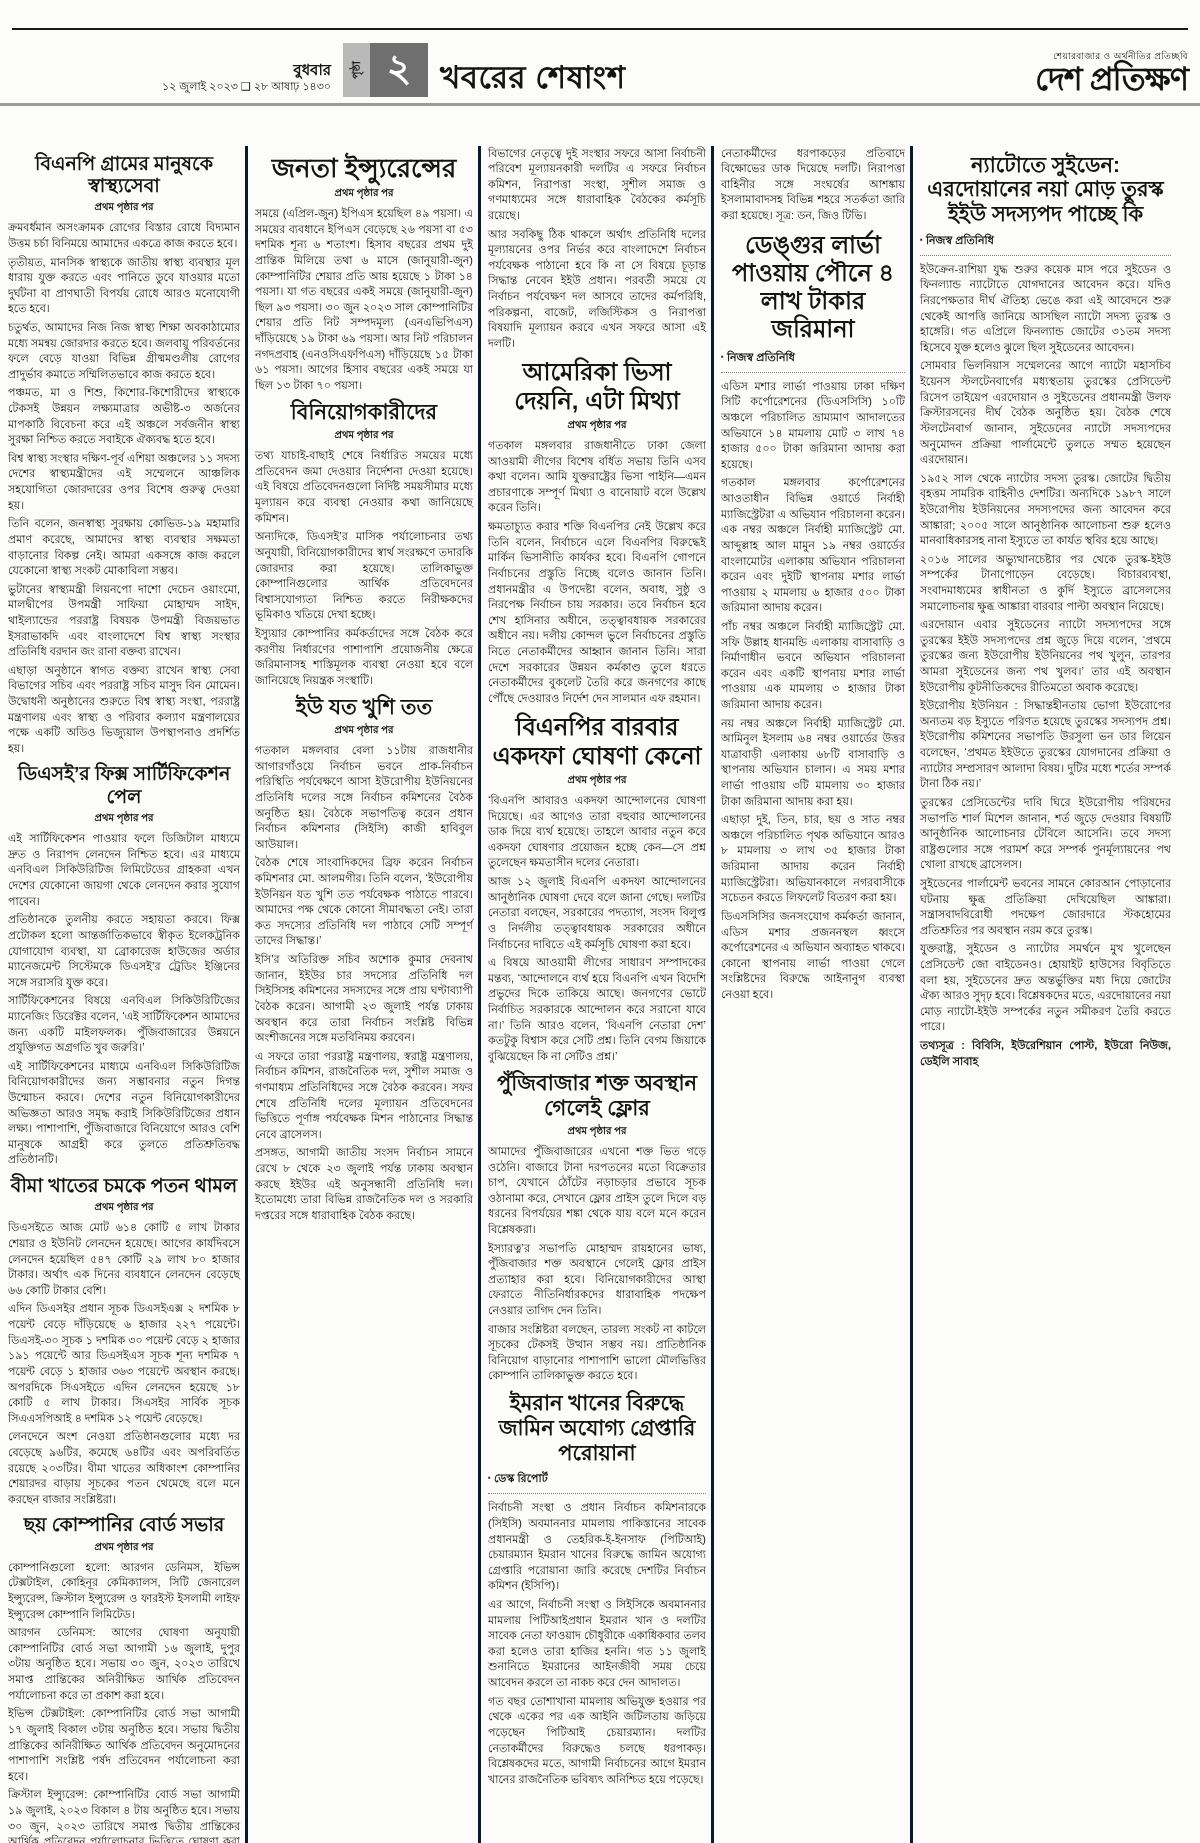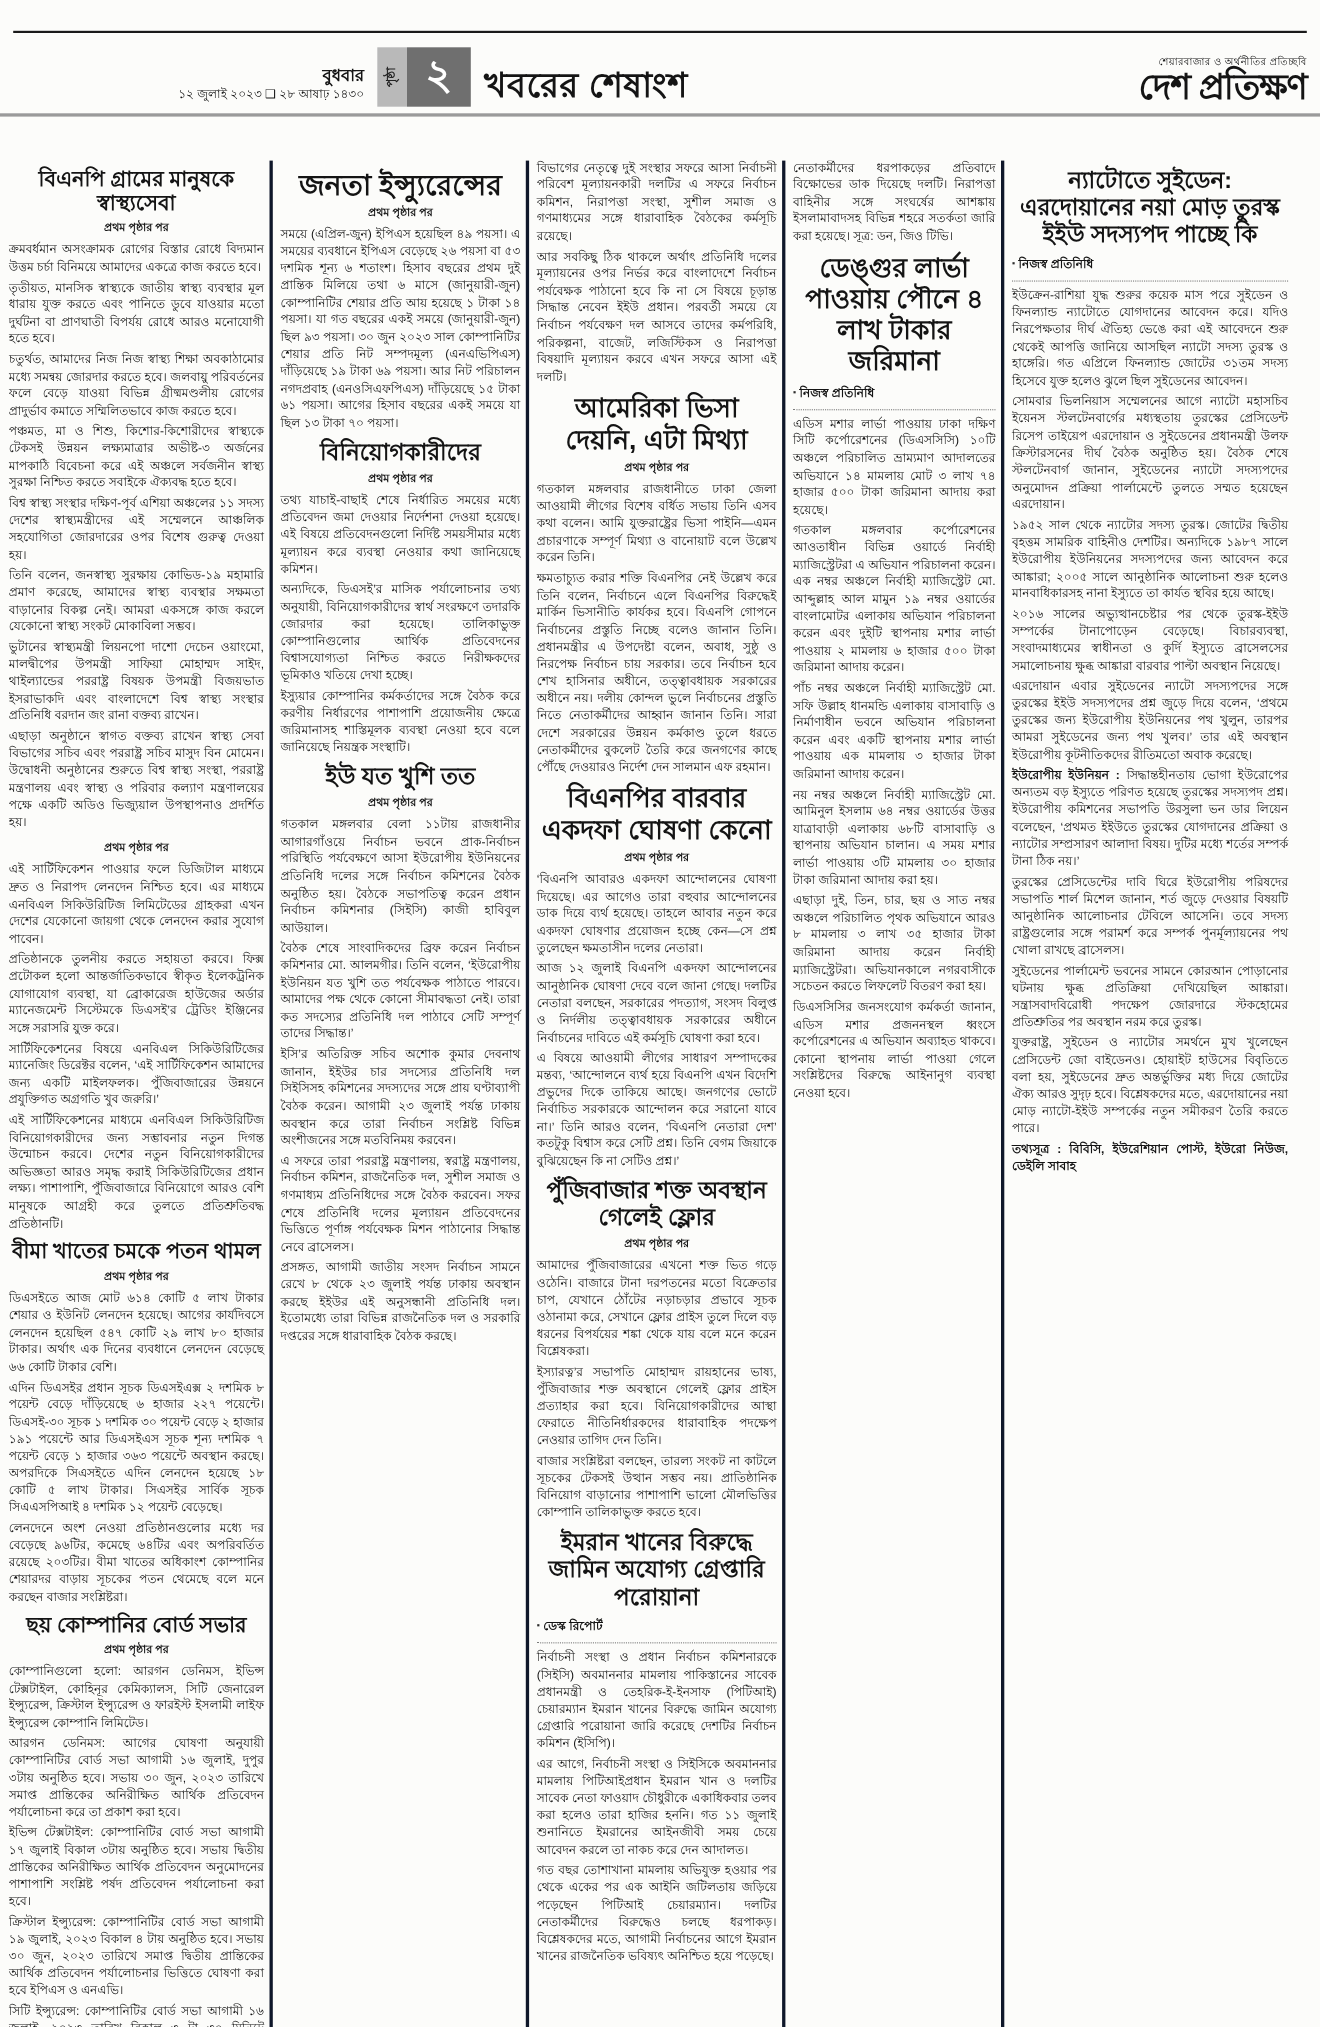--- a/index.html
+++ b/index.html
@@ -30,21 +30,21 @@
   article{margin-bottom:7px;}
   .hl{font-weight:800;text-align:center;line-height:1.18;margin:7px 0 2px;letter-spacing:0;}
   .hl.md{font-size:19px;}
   .hl.lg{font-size:21px;}
   .hl.xl{font-size:24px;}
   .hl.xxl{font-size:26px;}
   .cont{text-align:center;font-size:10px;font-weight:bold;margin:0 0 4px;}
   .byline{font-size:11px;font-weight:bold;padding:3px 0 4px;border-bottom:1px dotted #7a7a7a;margin:2px 0 6px;}
   .bull{font-size:8px;vertical-align:2px;color:#2c2c2c;}
   p.body{font-size:11px;line-height:1.42;text-align:justify;margin:0 0 3px;}
-  p.body strong{font-weight:700;}
+  p.body strong{font-weight:400;}
   p.source{font-weight:bold;}
 </style>
 </head>
 <body>
 
 <div class="page">
   <div class="topline"></div>
   <div class="header">
     <div class="dateblock">
       <div class="day">বুধবার</div>
@@ -68,20 +68,21 @@
           <p class="body">ক্রমবর্ধমান অসংক্রামক রোগের বিস্তার রোধে বিদ্যমান উত্তম চর্চা বিনিময়ে আমাদের একত্রে কাজ করতে হবে।</p>
           <p class="body">তৃতীয়ত, মানসিক স্বাস্থ্যকে জাতীয় স্বাস্থ্য ব্যবস্থার মূল ধারায় যুক্ত করতে এবং পানিতে ডুবে যাওয়ার মতো দুর্ঘটনা বা প্রাণঘাতী বিপর্যয় রোধে আরও মনোযোগী হতে হবে।</p>
           <p class="body">চতুর্থত, আমাদের নিজ নিজ স্বাস্থ্য শিক্ষা অবকাঠামোর মধ্যে সমন্বয় জোরদার করতে হবে। জলবায়ু পরিবর্তনের ফলে বেড়ে যাওয়া বিভিন্ন গ্রীষ্মমণ্ডলীয় রোগের প্রাদুর্ভাব কমাতে সম্মিলিতভাবে কাজ করতে হবে।</p>
           <p class="body">পঞ্চমত, মা ও শিশু, কিশোর-কিশোরীদের স্বাস্থ্যকে টেকসই উন্নয়ন লক্ষ্যমাত্রার অভীষ্ট-৩ অর্জনের মাপকাঠি বিবেচনা করে এই অঞ্চলে সর্বজনীন স্বাস্থ্য সুরক্ষা নিশ্চিত করতে সবাইকে ঐক্যবদ্ধ হতে হবে।</p>
           <p class="body">বিশ্ব স্বাস্থ্য সংস্থার দক্ষিণ-পূর্ব এশিয়া অঞ্চলের ১১ সদস্য দেশের স্বাস্থ্যমন্ত্রীদের এই সম্মেলনে আঞ্চলিক সহযোগিতা জোরদারের ওপর বিশেষ গুরুত্ব দেওয়া হয়।</p>
           <p class="body">তিনি বলেন, জনস্বাস্থ্য সুরক্ষায় কোভিড-১৯ মহামারি প্রমাণ করেছে, আমাদের স্বাস্থ্য ব্যবস্থার সক্ষমতা বাড়ানোর বিকল্প নেই। আমরা একসঙ্গে কাজ করলে যেকোনো স্বাস্থ্য সংকট মোকাবিলা সম্ভব।</p>
           <p class="body">ভুটানের স্বাস্থ্যমন্ত্রী লিয়নপো দাশো দেচেন ওয়াংমো, মালদ্বীপের উপমন্ত্রী সাফিয়া মোহাম্মদ সাইদ, থাইল্যান্ডের পররাষ্ট্র বিষয়ক উপমন্ত্রী বিজয়ভাত ইসরাভাকদি এবং বাংলাদেশে বিশ্ব স্বাস্থ্য সংস্থার প্রতিনিধি বরদান জং রানা বক্তব্য রাখেন।</p>
           <p class="body">এছাড়া অনুষ্ঠানে স্বাগত বক্তব্য রাখেন স্বাস্থ্য সেবা বিভাগের সচিব এবং পররাষ্ট্র সচিব মাসুদ বিন মোমেন। উদ্বোধনী অনুষ্ঠানের শুরুতে বিশ্ব স্বাস্থ্য সংস্থা, পররাষ্ট্র মন্ত্রণালয় এবং স্বাস্থ্য ও পরিবার কল্যাণ মন্ত্রণালয়ের পক্ষে একটি অডিও ভিজ্যুয়াল উপস্থাপনাও প্রদর্শিত হয়।</p>
         </article>
         <article>
+          <h2 class="hl md">ডিএসই’র ফিক্স সার্টিফিকেশন পেল</h2>
           <div class="cont">প্রথম পৃষ্ঠার পর</div>
           <p class="body">এই সার্টিফিকেশন পাওয়ার ফলে ডিজিটাল মাধ্যমে দ্রুত ও নিরাপদ লেনদেন নিশ্চিত হবে। এর মাধ্যমে এনবিএল সিকিউরিটিজ লিমিটেডের গ্রাহকরা এখন দেশের যেকোনো জায়গা থেকে লেনদেন করার সুযোগ পাবেন।</p>
           <p class="body">প্রতিষ্ঠানকে তুলনীয় করতে সহায়তা করবে। ফিক্স প্রটোকল হলো আন্তর্জাতিকভাবে স্বীকৃত ইলেকট্রনিক যোগাযোগ ব্যবস্থা, যা ব্রোকারেজ হাউজের অর্ডার ম্যানেজমেন্ট সিস্টেমকে ডিএসই’র ট্রেডিং ইঞ্জিনের সঙ্গে সরাসরি যুক্ত করে।</p>
           <p class="body">সার্টিফিকেশনের বিষয়ে এনবিএল সিকিউরিটিজের ম্যানেজিং ডিরেক্টর বলেন, ‘এই সার্টিফিকেশন আমাদের জন্য একটি মাইলফলক। পুঁজিবাজারের উন্নয়নে প্রযুক্তিগত অগ্রগতি খুব জরুরি।’</p>
           <p class="body">এই সার্টিফিকেশনের মাধ্যমে এনবিএল সিকিউরিটিজ বিনিয়োগকারীদের জন্য সম্ভাবনার নতুন দিগন্ত উন্মোচন করবে। দেশের নতুন বিনিয়োগকারীদের অভিজ্ঞতা আরও সমৃদ্ধ করাই সিকিউরিটিজের প্রধান লক্ষ্য। পাশাপাশি, পুঁজিবাজারে বিনিয়োগে আরও বেশি মানুষকে আগ্রহী করে তুলতে প্রতিশ্রুতিবদ্ধ প্রতিষ্ঠানটি।</p>
         </article>
         <article>
           <h2 class="hl md">বীমা খাতের চমকে পতন থামল</h2>
           <div class="cont">প্রথম পৃষ্ঠার পর</div>
           <p class="body">ডিএসইতে আজ মোট ৬১৪ কোটি ৫ লাখ টাকার শেয়ার ও ইউনিট লেনদেন হয়েছে। আগের কার্যদিবসে লেনদেন হয়েছিল ৫৪৭ কোটি ২৯ লাখ ৮০ হাজার টাকার। অর্থাৎ এক দিনের ব্যবধানে লেনদেন বেড়েছে ৬৬ কোটি টাকার বেশি।</p>

